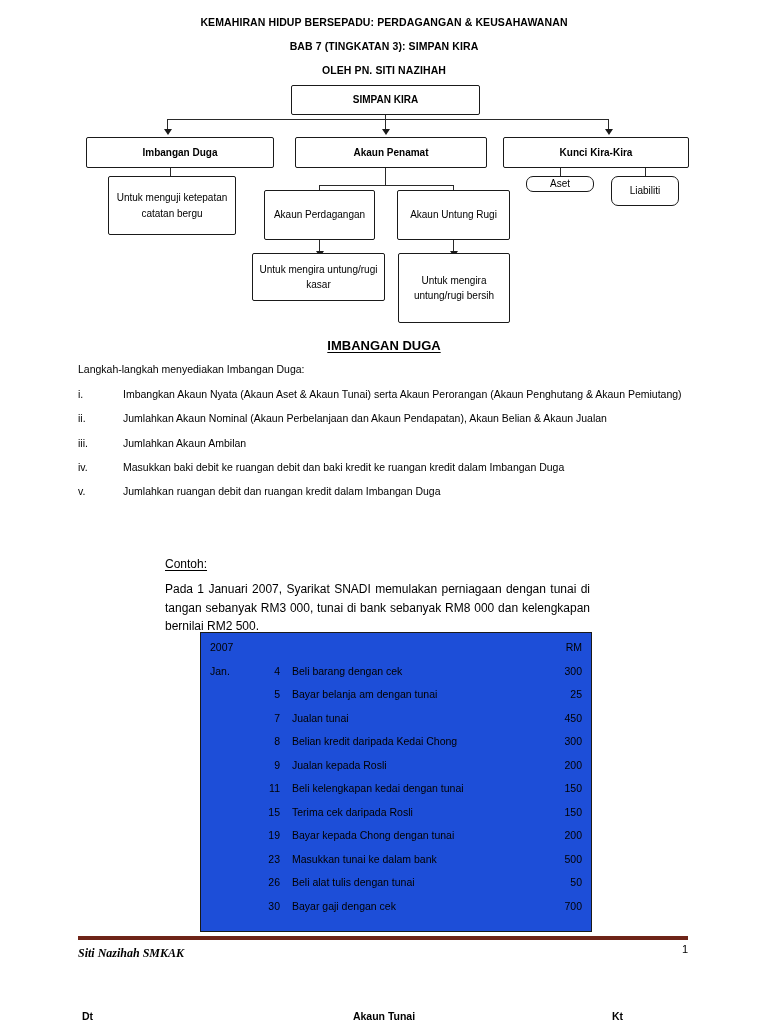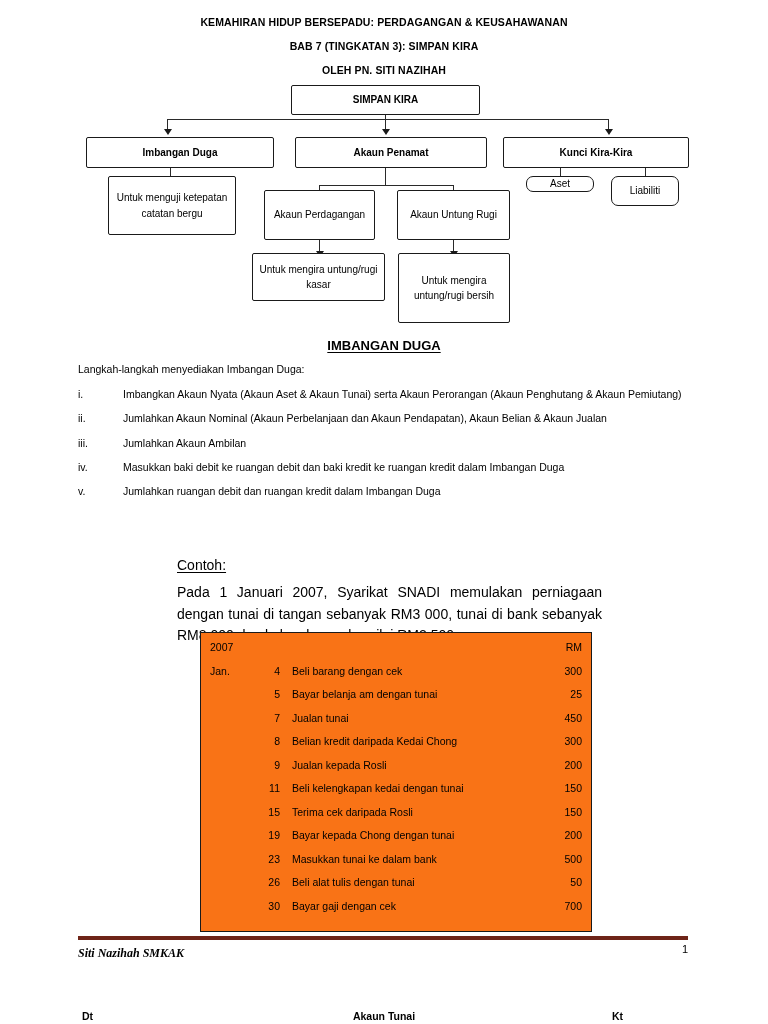--- a/index.html
+++ b/index.html
@@ -110,44 +110,44 @@
   .step-num {
     width: 45px;
     flex: 0 0 45px;
   }
   .step-text {
     flex: 1 1 auto;
   }
 
   .contoh-block {
     position: absolute;
-    left: 177px;
+    left: 165px;
     top: 557px;
     width: 425px;
-    font-size: 14px;
+    font-size: 12px;
   }
   .contoh-label {
     text-decoration: underline;
     text-underline-offset: 2px;
     margin-bottom: 9px;
   }
   .contoh-text {
     line-height: 1.55;
     text-align: justify;
   }
 
   
   .txn-table {
     position: absolute;
     left: 200px;
     top: 632px;
     width: 392px;
     box-sizing: border-box;
     border: 1.5px solid #1a1a1a;
-    background: #f97316;
+    background: #1d4ed8;
     font-size: 10.5px;
     padding: 8px 9px 8px 9px;
   }
   .txn-row {
     display: flex;
     align-items: baseline;
     height: 23.5px;
   }
   .c-month { width: 42px; flex: 0 0 42px; }
   .c-day   { width: 28px; flex: 0 0 28px; text-align: right; padding-right: 12px; }

